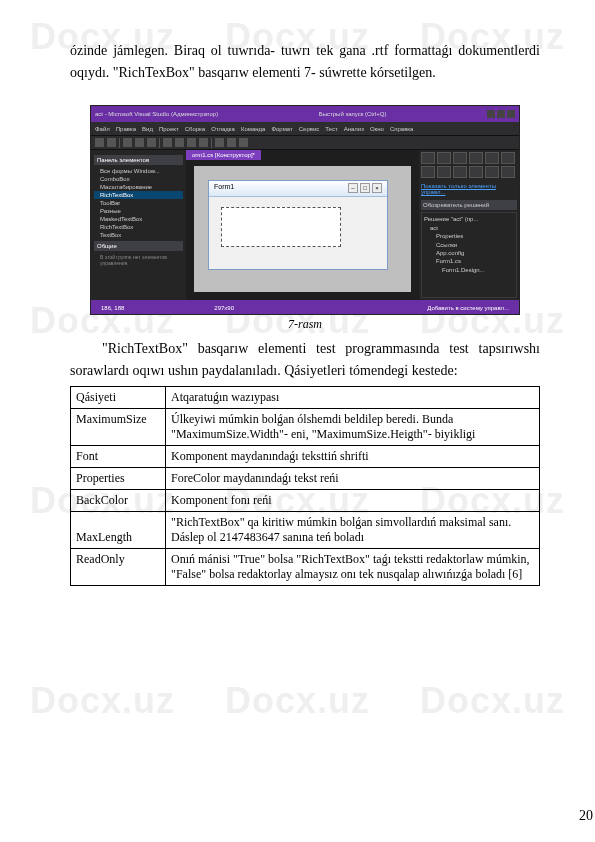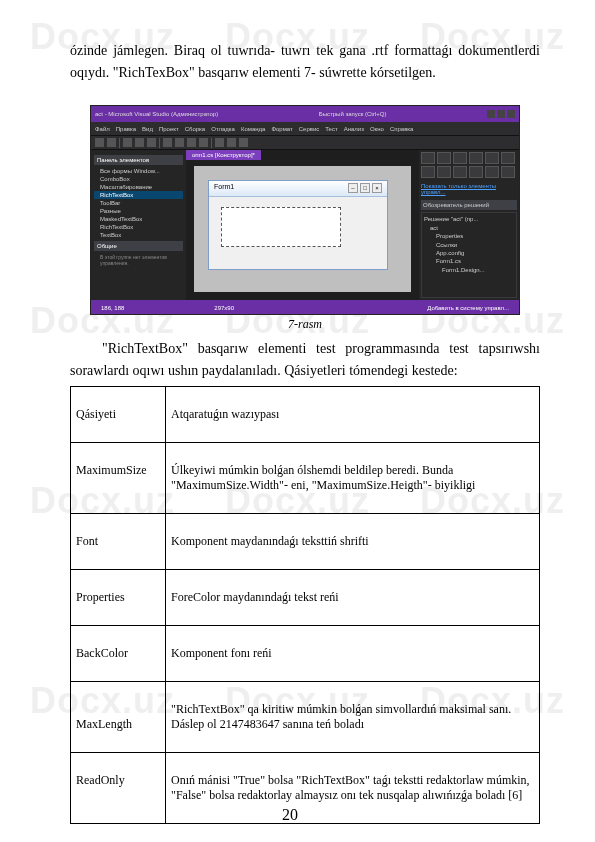--- a/index.html
+++ b/index.html
@@ -65,23 +65,23 @@
     .ide .right .btnrow{display:flex;gap:2px;flex-wrap:wrap;}
     .ide .right .btnrow span{width:14px;height:12px;border:1px solid #555;background:#3a3a3d;}
     .ide .right .link{color:#4aa0ff;text-decoration:underline;margin:3px 0;}
     .ide .right .tree{background:#252526;border:1px solid #3a3a3d;flex:1;padding:2px;line-height:1.4;}
     .ide .status{height:16px;background:#6a2fa4;color:#fff;font-size:6px;display:flex;align-items:center;gap:30px;padding:0 10px;}
     .ide .status span:nth-child(2){margin-left:60px;}
     .ide .status .r{margin-left:auto;}
     .caption{ text-align:center; font-style:italic; font-size:12px; margin:2px 0 6px 0;}
     .p2{ font-size:14px; line-height:1.55; text-align:justify; text-indent:32px; margin-bottom:4px;}
     table.props{width:100%; border-collapse:collapse; font-size:12px; line-height:1.25;}
-    table.props td{border:1px solid #000; padding:20px 5px; vertical-align:top;}
+    table.props td{border:1px solid #000; padding:3px 5px; vertical-align:top;}
     table.props td:first-child{width:95px;}
-    .pagenum{position:absolute;bottom:18px;left:0;right:15px;text-align:center;font-size:16px;}
+    .pagenum{position:absolute;bottom:18px;left:0;right:2px;text-align:right;font-size:14px;}
   </style>
 </head>
 <body>
 
 <div class="wm-row" style="top:16px">
     <span>Docx.uz</span>
     <span>Docx.uz</span>
     <span>Docx.uz</span>
   </div>
 <div class="wm-row" style="top:300px">

